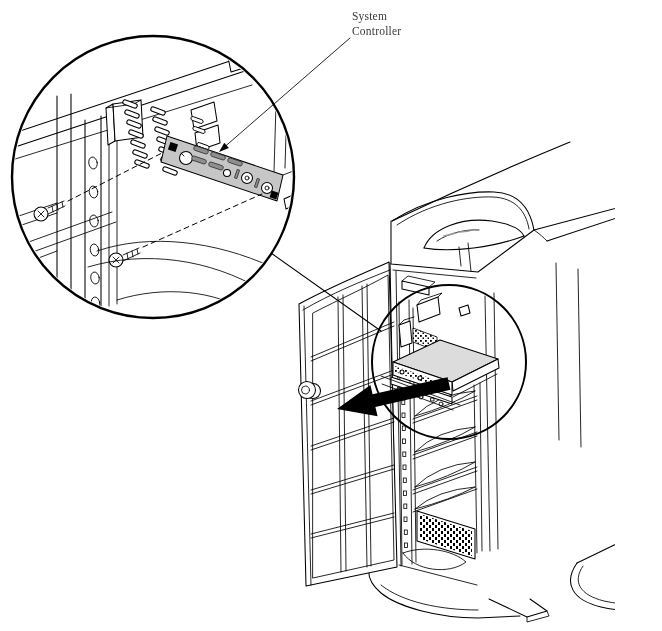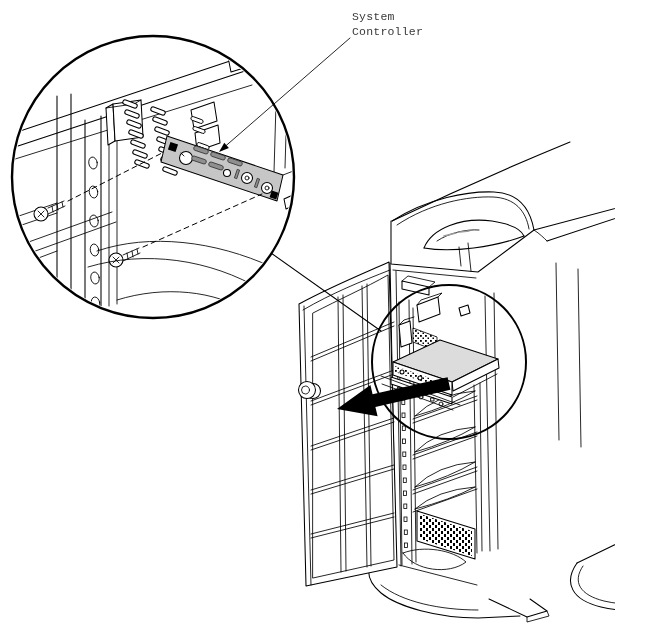--- a/index.html
+++ b/index.html
@@ -1,17 +1,17 @@
 <!DOCTYPE html>
 <html style="--ink: #000000; --label-text: #3a3a3a; --faceplate-gray: #c6c6c6; --slot-gray: #8f8f8f; --module-gray: #dcdcdc; --recess-tick-gray: #9a9a9a;"><head>
 <meta charset="utf-8">
 <style>
   html,body{margin:0;padding:0;background:#fff;}
   #stage{position:relative;width:615px;height:631px;background:#fff;overflow:hidden;
-         font-family:Liberation Mono, monospace;}
+         font-family:Liberation Serif, serif;}
   svg{display:block;}
   
   .ln{fill:none;stroke:var(--ink,#000);stroke-width:1.05;stroke-linecap:round;stroke-linejoin:round;}
   .thin{stroke-width:0.85;}
   .w{fill:#ffffff;stroke:var(--ink,#000);stroke-width:1.05;stroke-linejoin:round;}
   .blk{fill:var(--ink,#000);stroke:none;}
   .faceplate{fill:var(--faceplate-gray,#c6c6c6);stroke:var(--ink,#000);stroke-width:1.05;stroke-linejoin:round;}
   .slot{fill:var(--slot-gray,#8f8f8f);stroke:#2a2a2a;stroke-width:0.7;}
   .moduletop{fill:var(--module-gray,#dcdcdc);stroke:var(--ink,#000);stroke-width:1.05;stroke-linejoin:round;}
   .dash{fill:none;stroke:var(--ink,#000);stroke-width:1;stroke-dasharray:5 4;stroke-linecap:round;}

